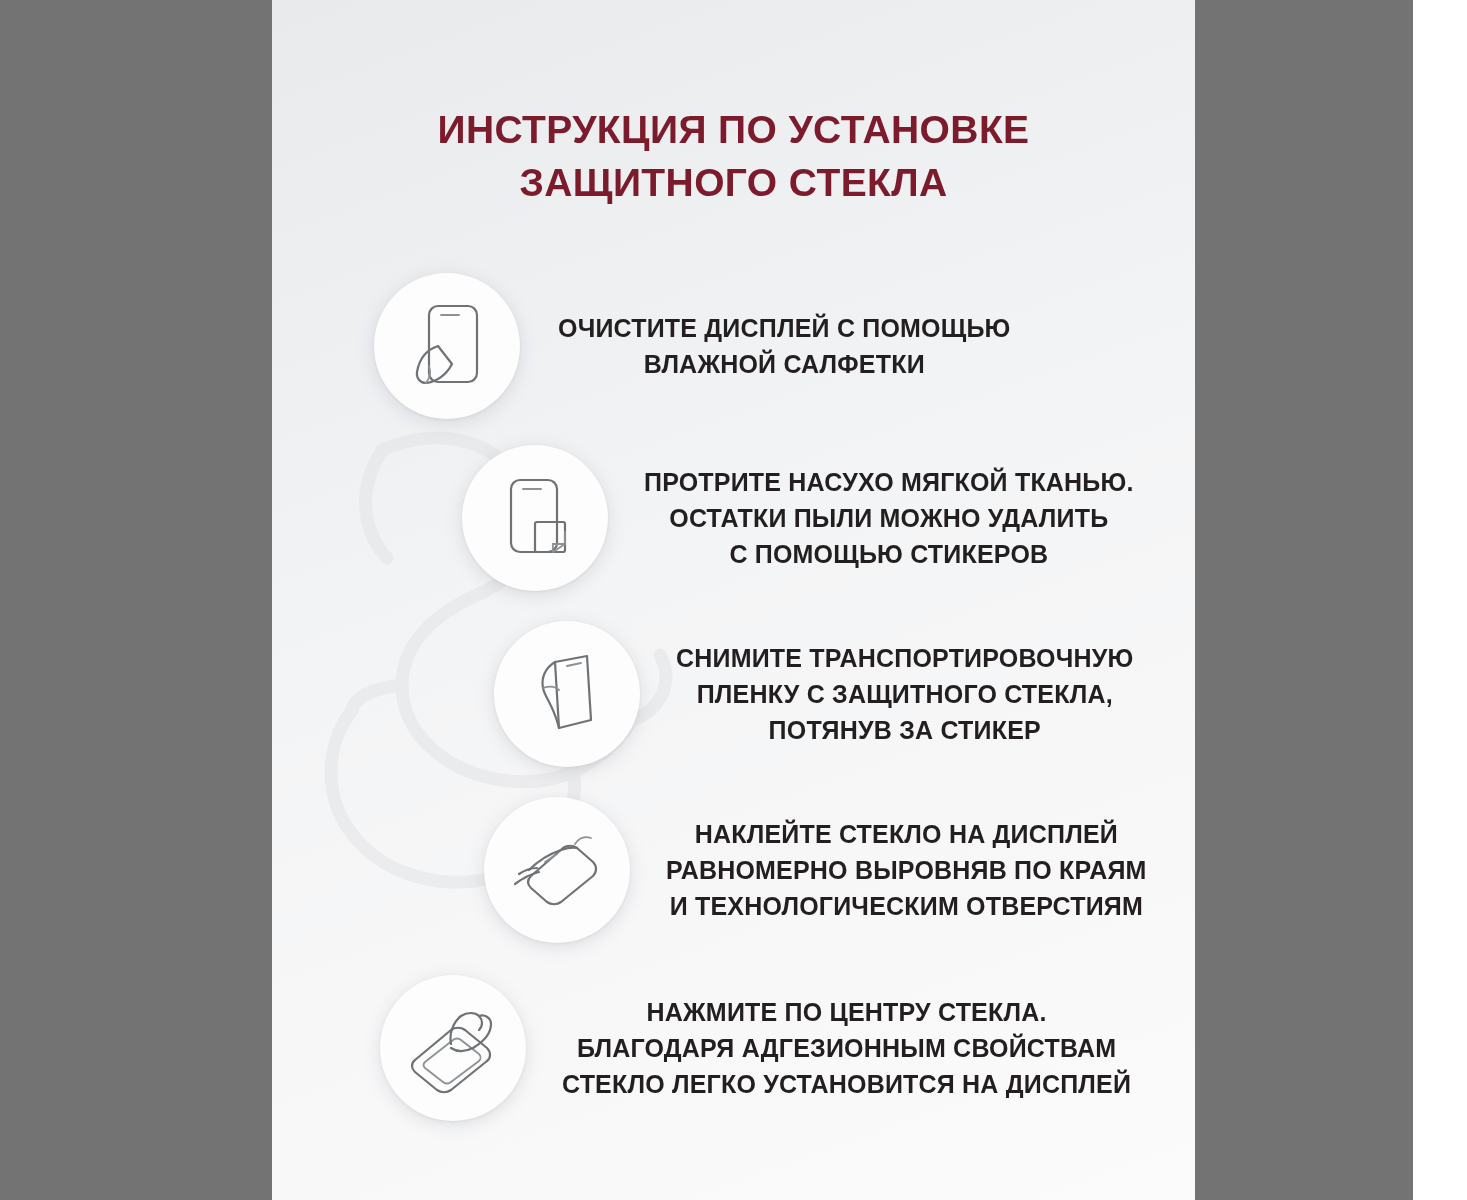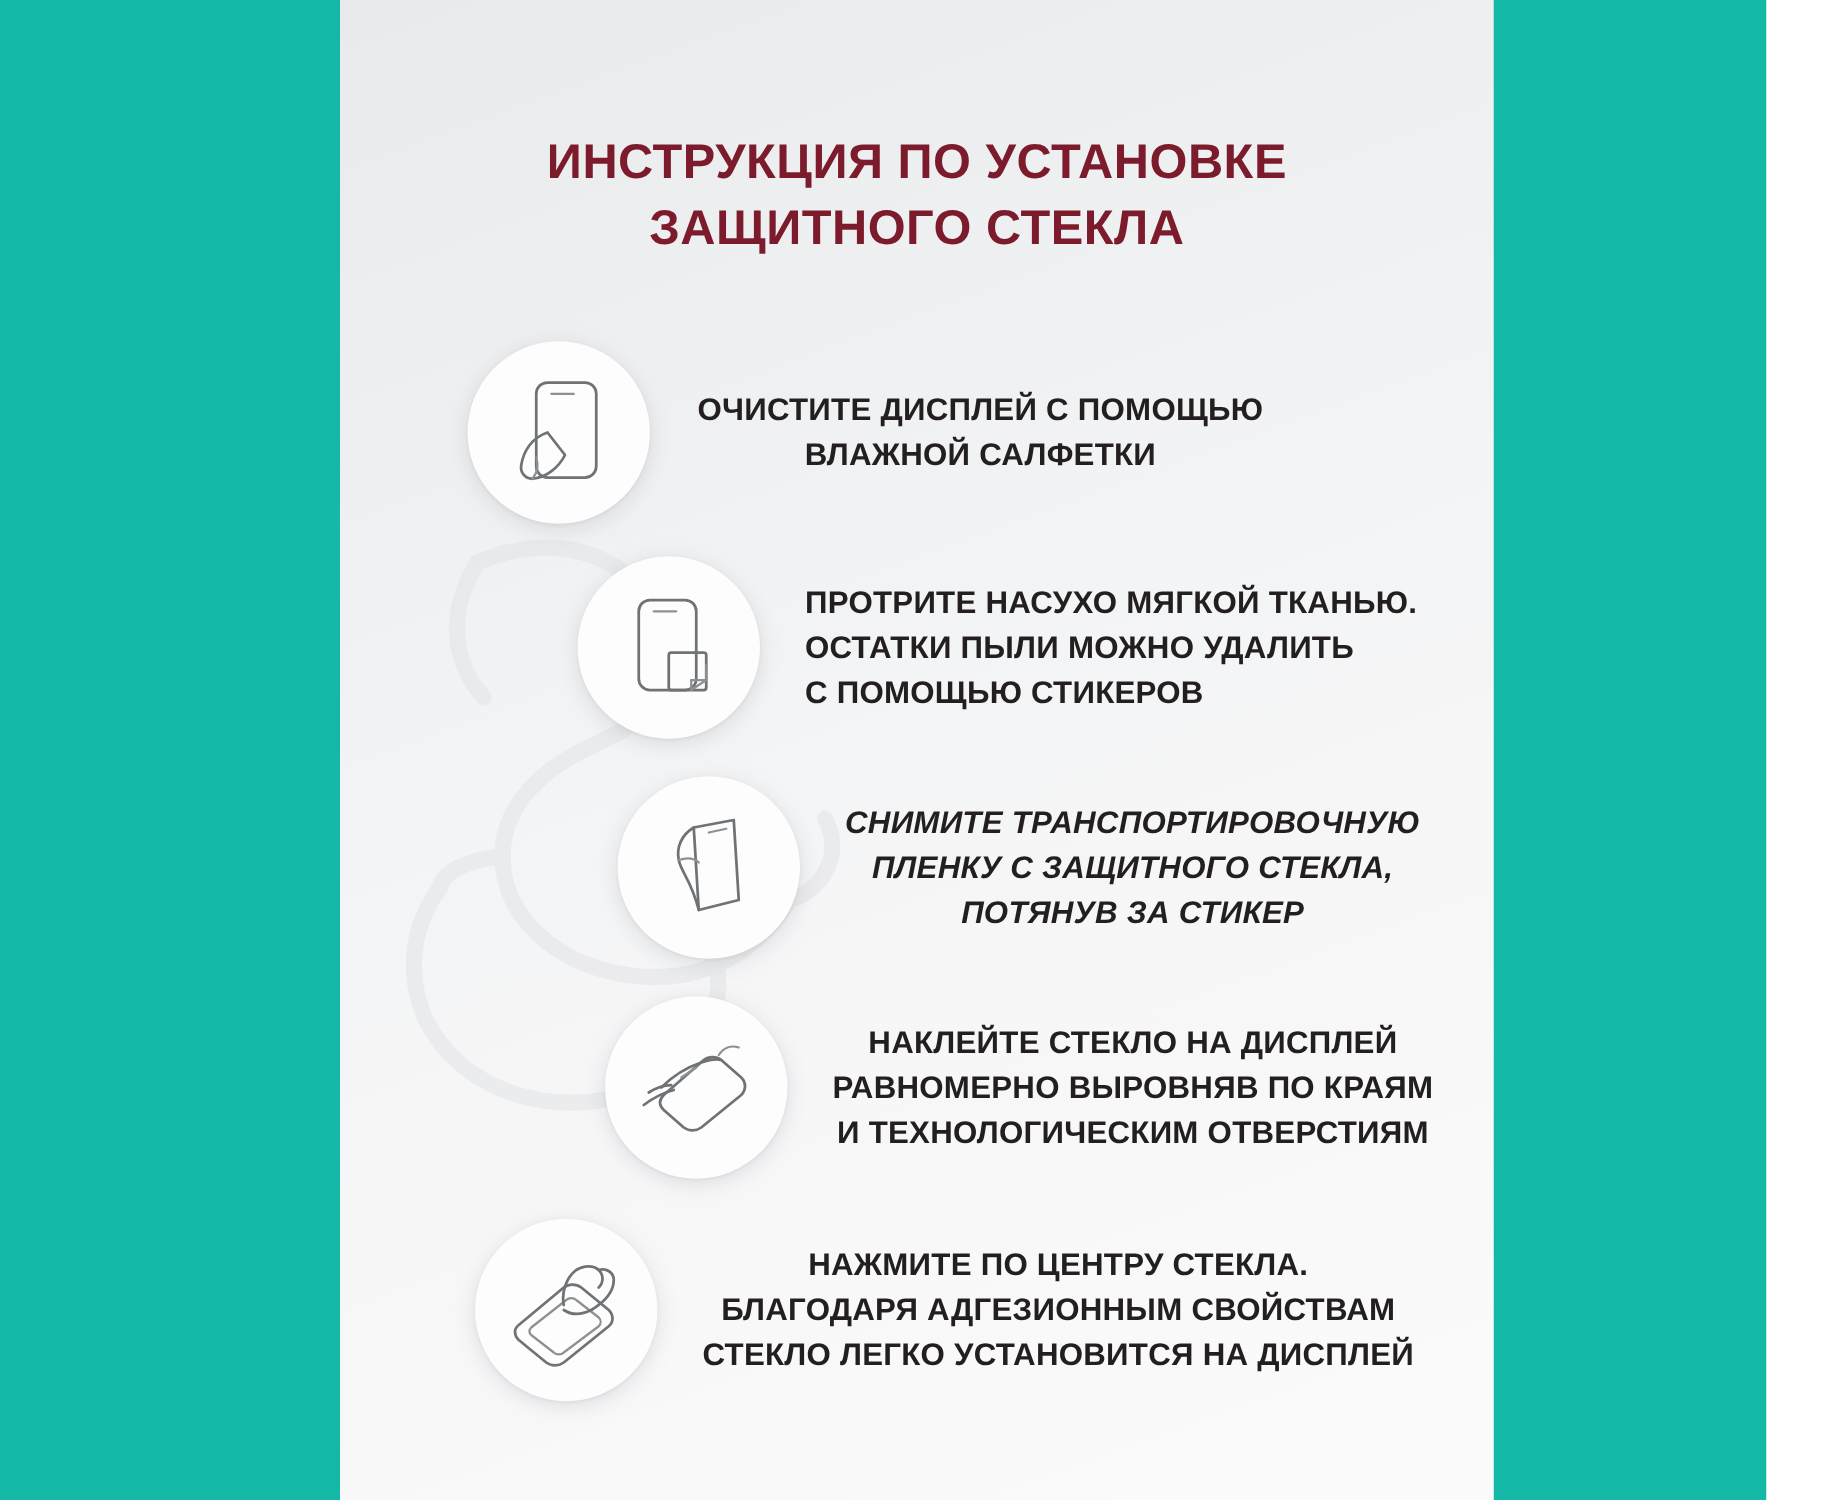--- a/index.html
+++ b/index.html
@@ -11,21 +11,21 @@
     width: 1467px;
     height: 1200px;
     font-family: "Liberation Sans", sans-serif;
     overflow: hidden;
   }
 
   .poster {
     position: relative;
     width: 1413px;
     height: 1200px;
-    background: #14b8a6;
+    background: #737373;
   }
 
   
   .panel {
     position: absolute;
     left: 272px;
     top: 0;
     width: 923px;
     height: 1200px;
     background: linear-gradient(160deg, #e9eaec 0%, #eeeff1 22%, #f3f4f5 45%, #f7f7f8 68%, #fbfbfb 100%);
@@ -95,23 +95,23 @@
     line-height: 1.45;
     letter-spacing: 0.2px;
     white-space: pre-line;
   }
 
   
   .step-1 { padding-left: 102px; }
   .step-1 .step-text { text-align: center; margin-left: 38px; }
 
   .step-2 { padding-left: 190px; margin-top: 4px; }
-  .step-2 .step-text { text-align: left; margin-left: 36px; }
-
-  .step-3 { padding-left: 222px; margin-top: 8px; font-style: italic; }
+  .step-2 .step-text { text-align: center; margin-left: 36px; }
+
+  .step-3 { padding-left: 222px; margin-top: 8px; }
   .step-3 .step-text { text-align: center; margin-left: 36px; }
 
   .step-4 { padding-left: 212px; margin-top: 8px; }
   .step-4 .step-text { text-align: center; margin-left: 36px; }
 
   .step-5 { padding-left: 108px; margin-top: 10px; }
   .step-5 .step-text { text-align: center; }
 
   .ico {
     stroke: #6f7376;

